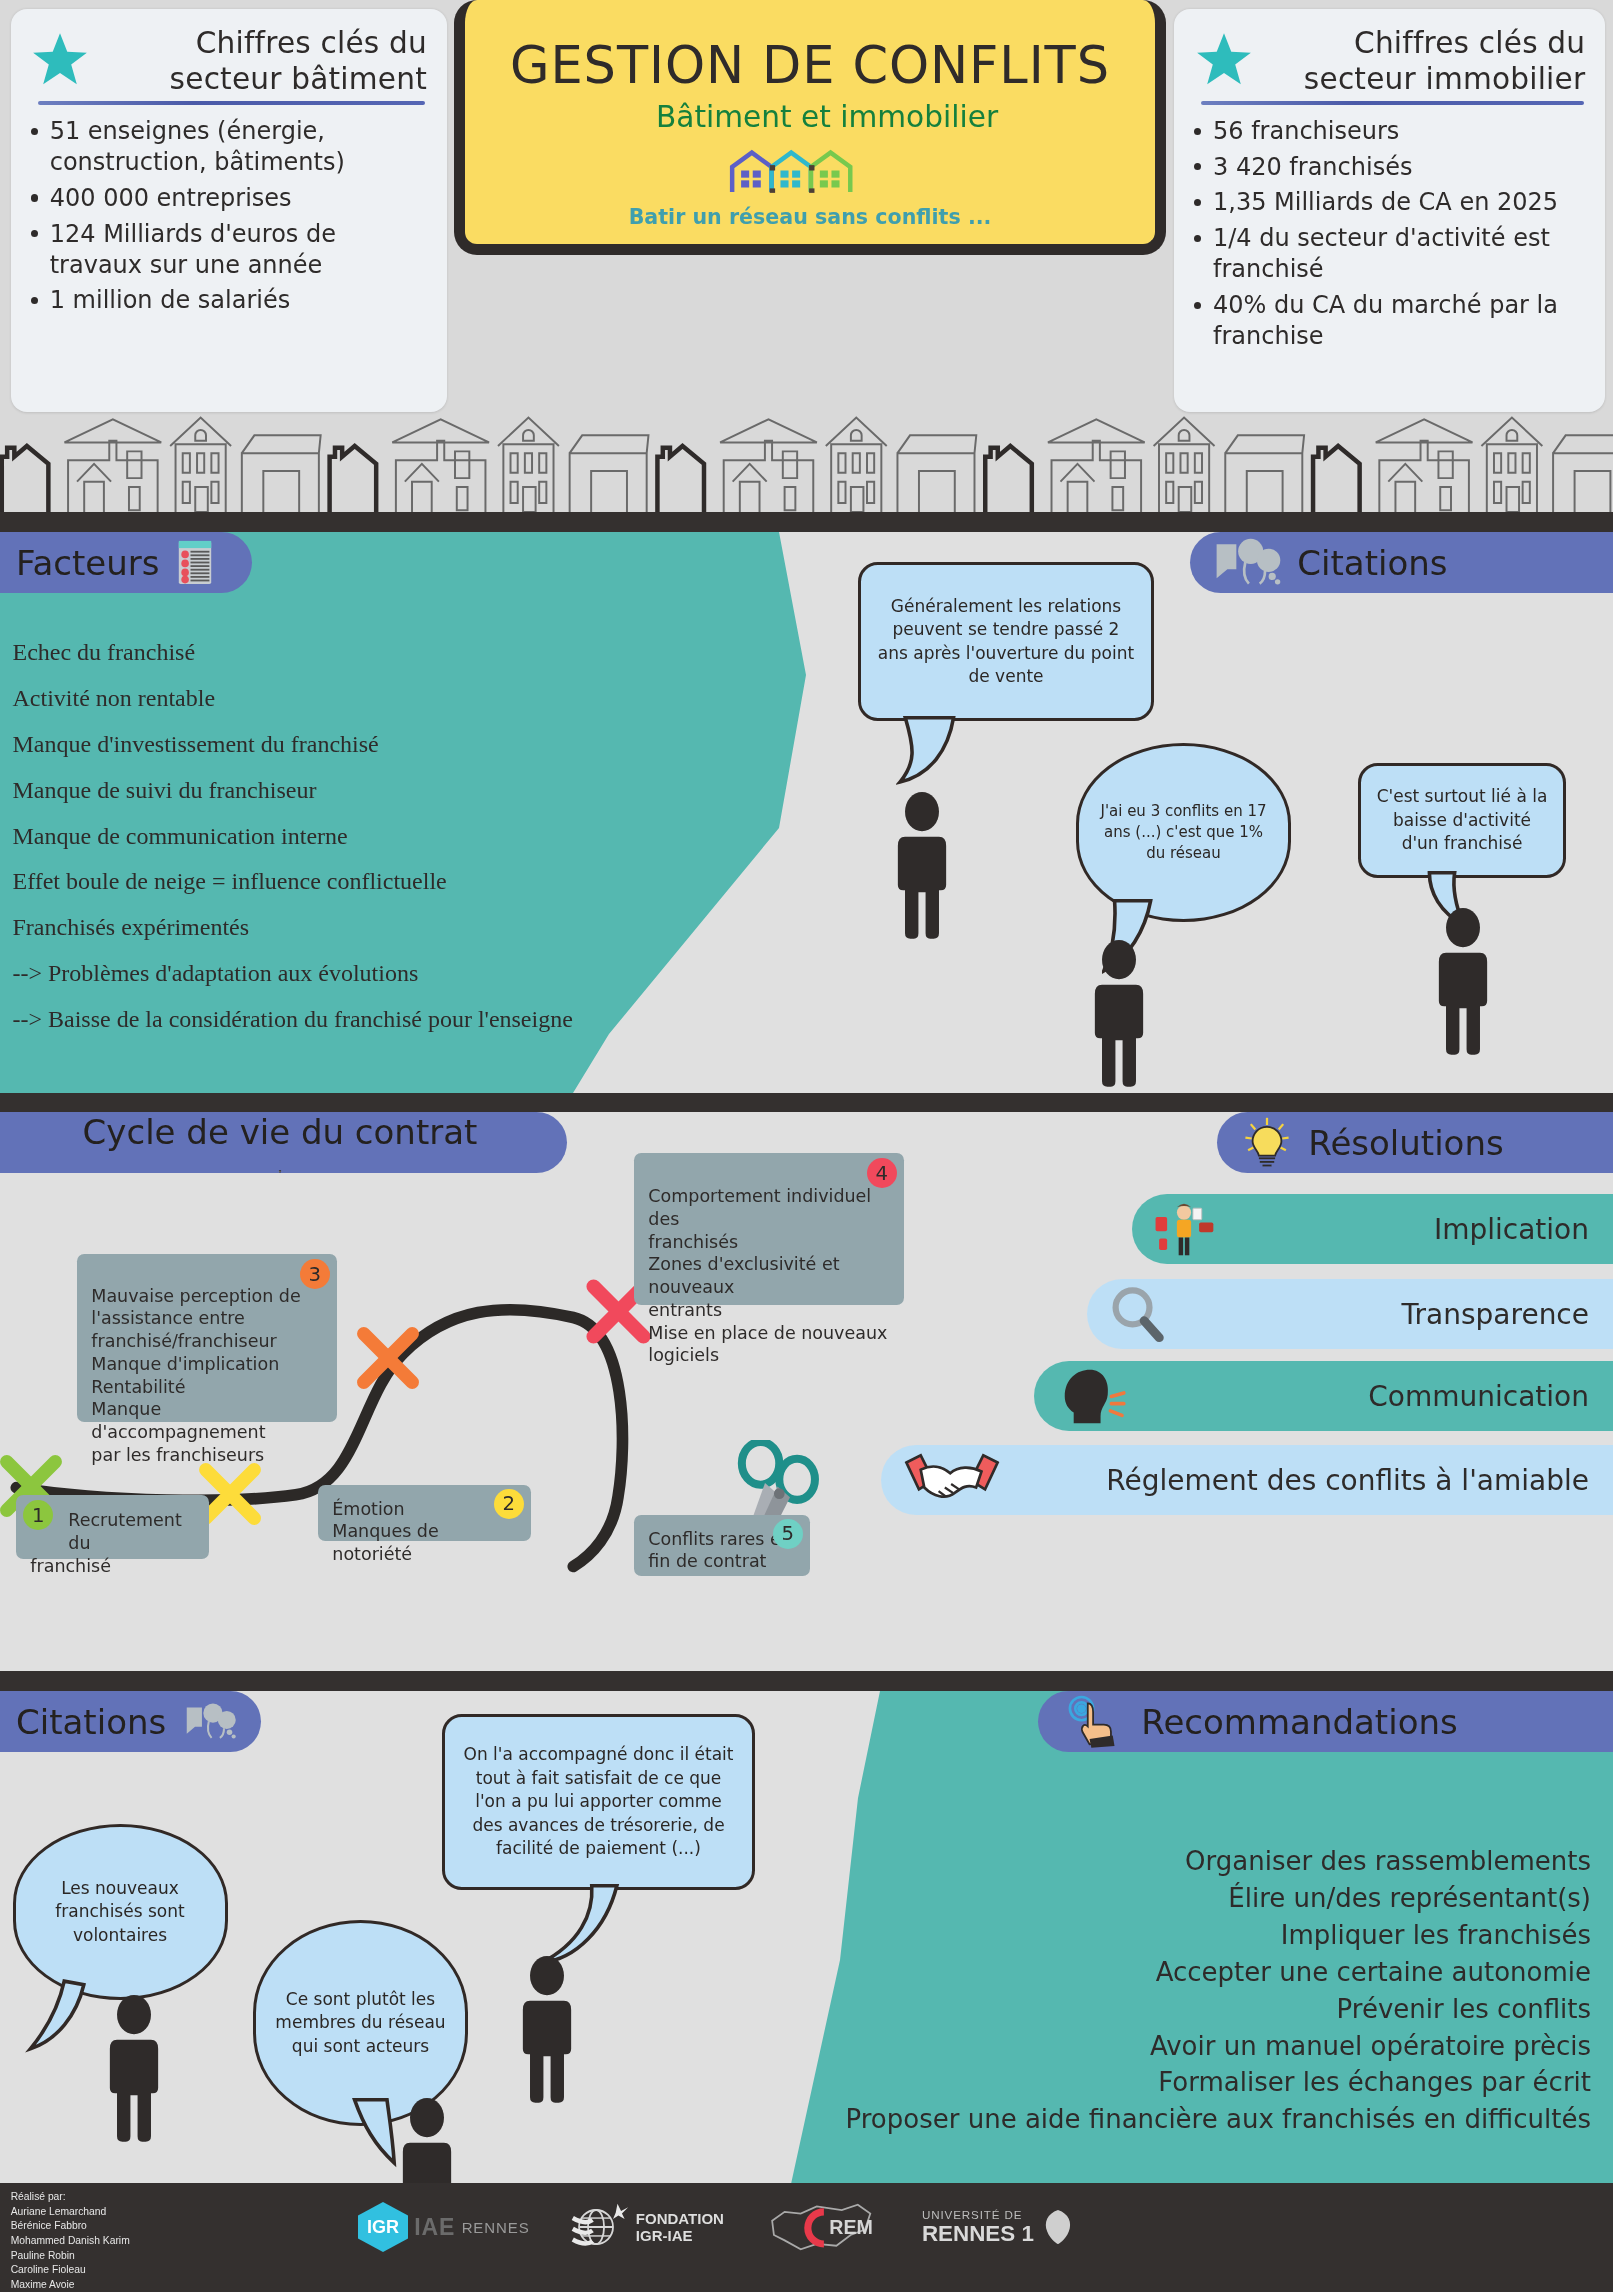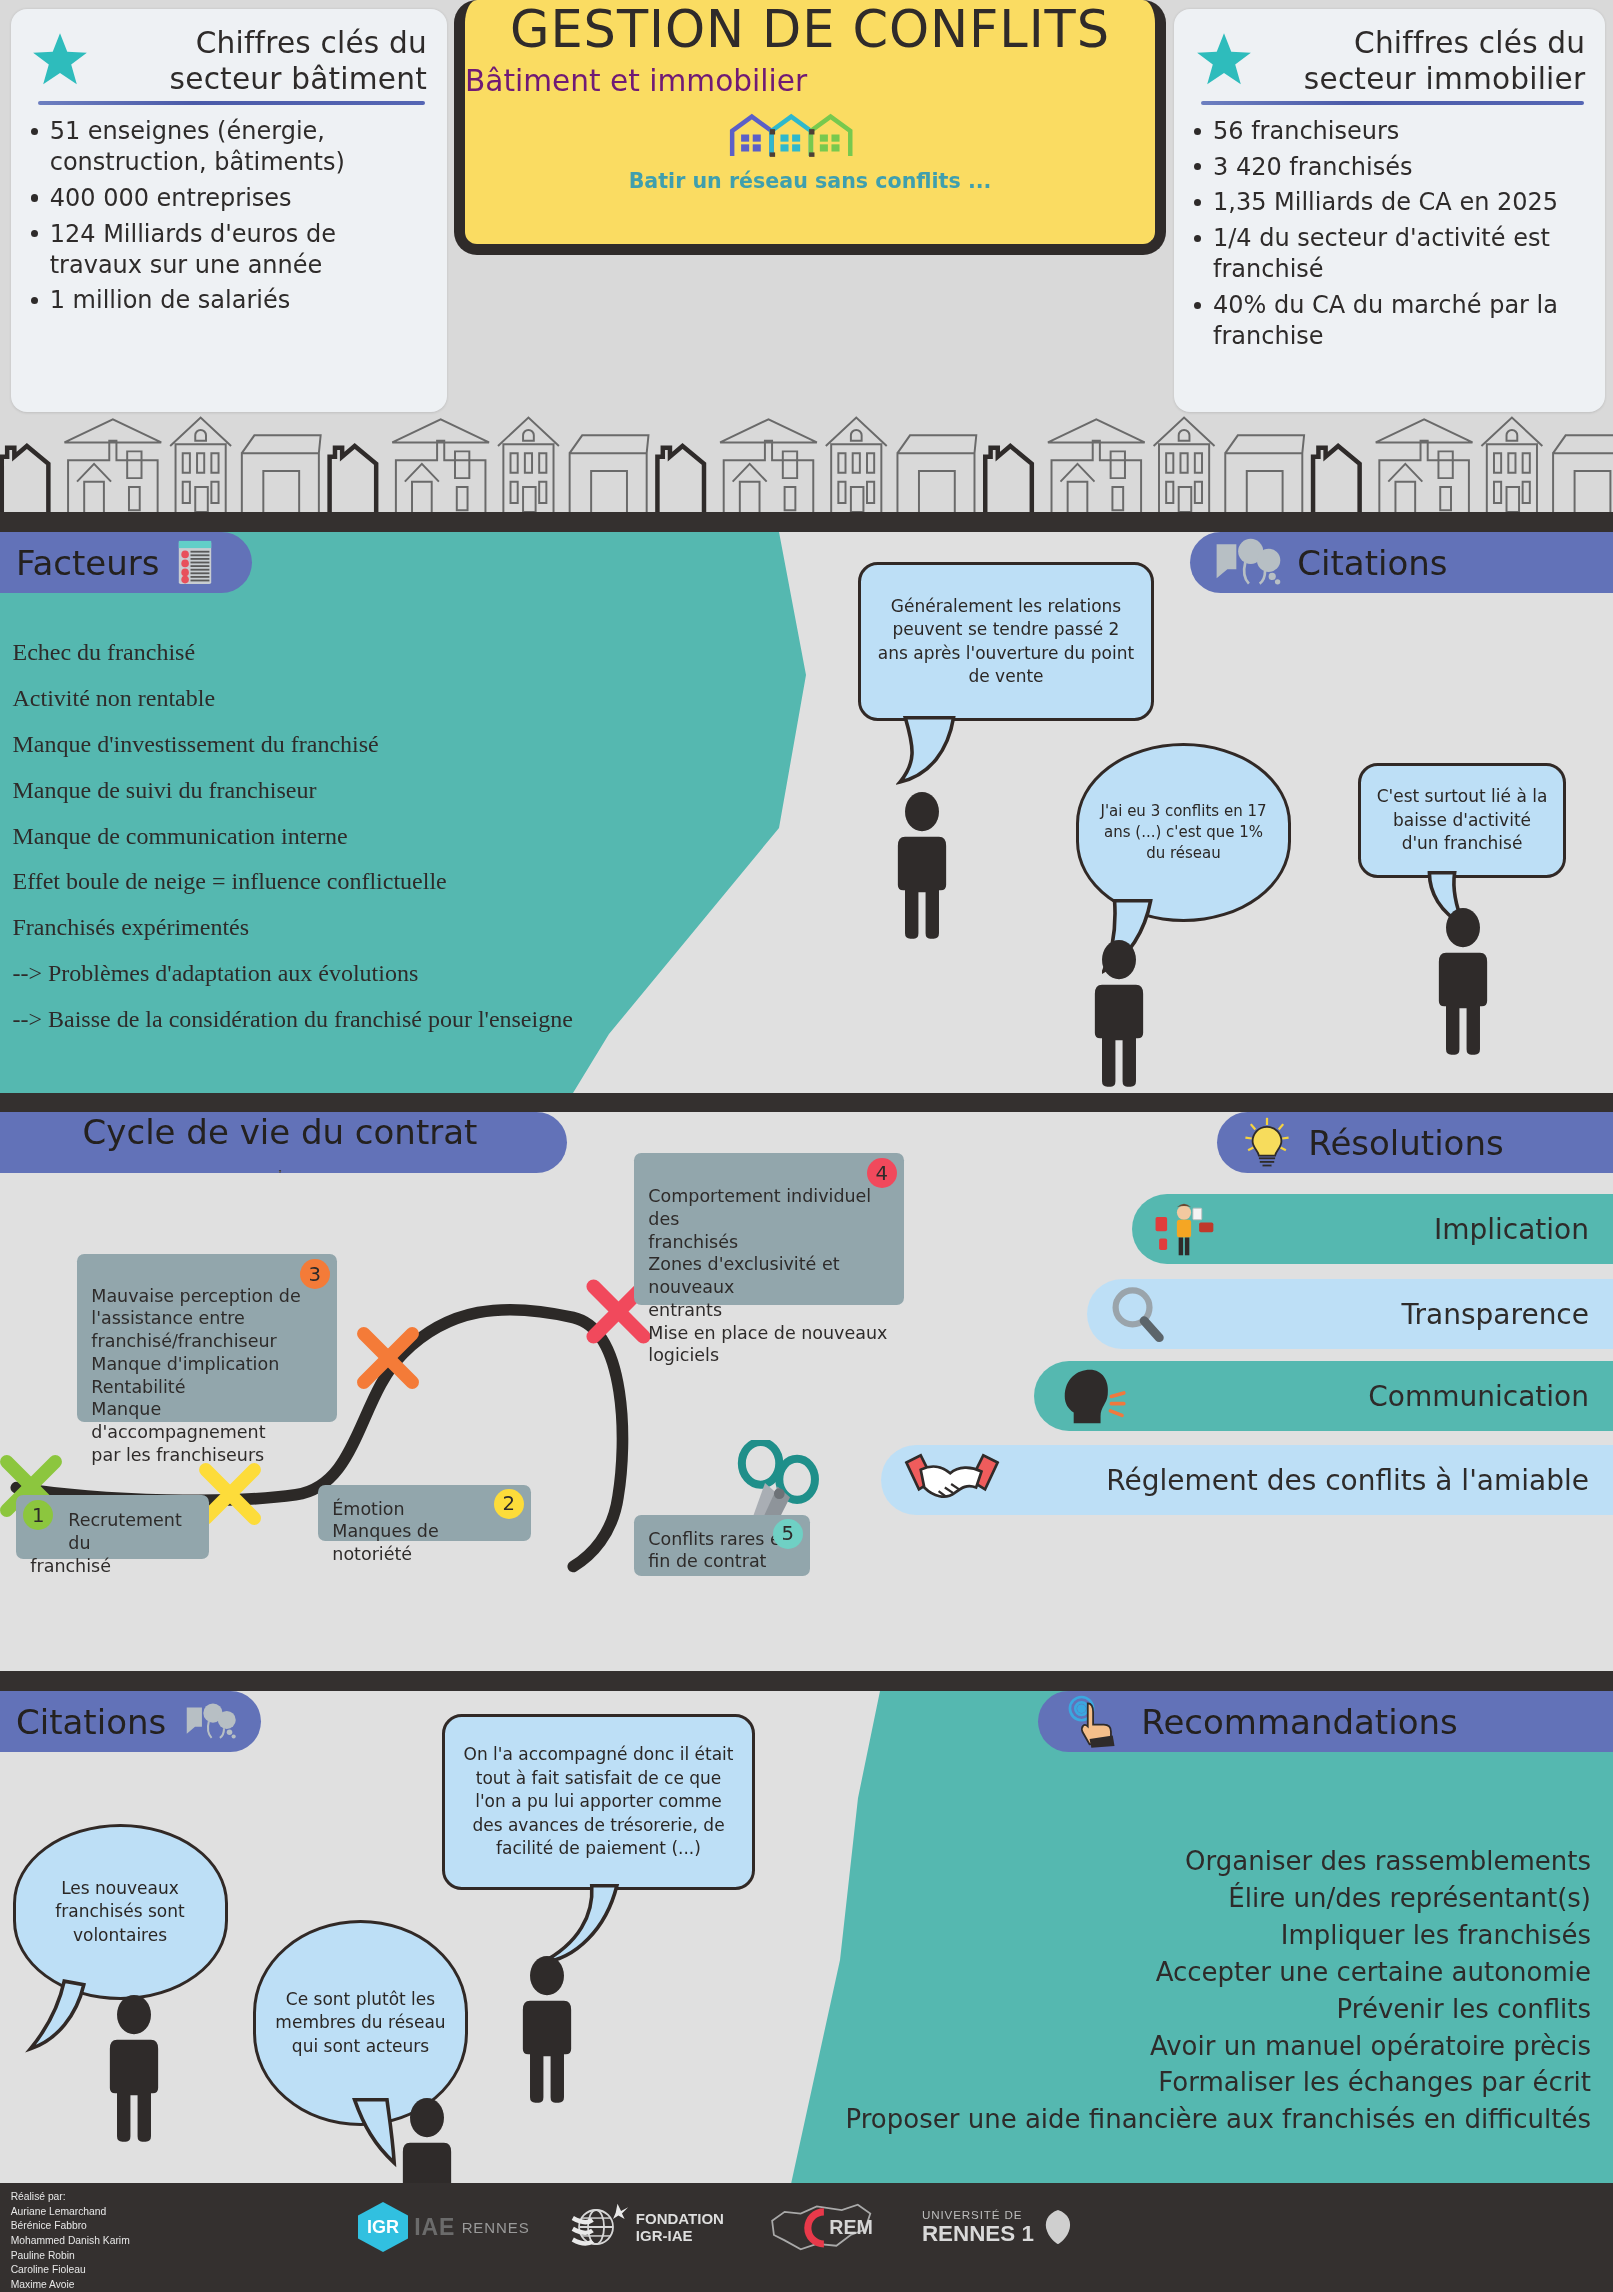--- a/index.html
+++ b/index.html
@@ -20,22 +20,22 @@
   .kb-rule{height:4.5px;margin:3.6px 21.5px 0 27px;border-radius:2.7px;
            background:linear-gradient(90deg,#6d7fc0,#4a5aa8 40%,#5566b4);}
   .kb-list{margin:10.7px 0 0 0;padding:0 16px 0 39px;list-style:none;}
   .kb-list li{position:relative;font-size:24px;line-height:1.30;color:#2e2b2a;margin-bottom:4.5px;}
   .kb-list li:before{content:"";position:absolute;left:-19px;top:11.6px;width:7.2px;height:7.2px;border-radius:50%;background:#2e2b2a;}
 
   
   #titlecard{position:absolute;left:454px;top:0px;width:712px;height:255px;
              background:#fadc62;border:11.6px solid #2f2b2a;border-radius:23px;box-sizing:border-box;
              border-top:0;}
-  #titlecard .t1{text-align:center;font-size:51px;color:#2f2b2a;letter-spacing:0.9px;}
-  #titlecard .t2{font-size:29.6px;color:#701a75;margin-top:5.4px;}
+  #titlecard .t1{text-align:center;font-size:51px;color:#2f2b2a;letter-spacing:0.9px;margin-top:36px;}
+  #titlecard .t2{text-align:center;font-size:29.6px;color:#15803d;margin-top:5.4px;margin-left:34px;}
   #titlecard .t3{text-align:center;font-size:20.6px;font-weight:bold;color:#3f9fae;margin-top:10.7px;}
   .houses3{display:flex;justify-content:center;gap:0;margin-top:12.5px;height:47px;}
 
   
   #housestrip{position:absolute;left:0;top:405px;width:1614px;height:107px;}
 
   
   .sep{position:absolute;left:0;width:1614px;height:19.7px;background:#34302f;}
 
   

